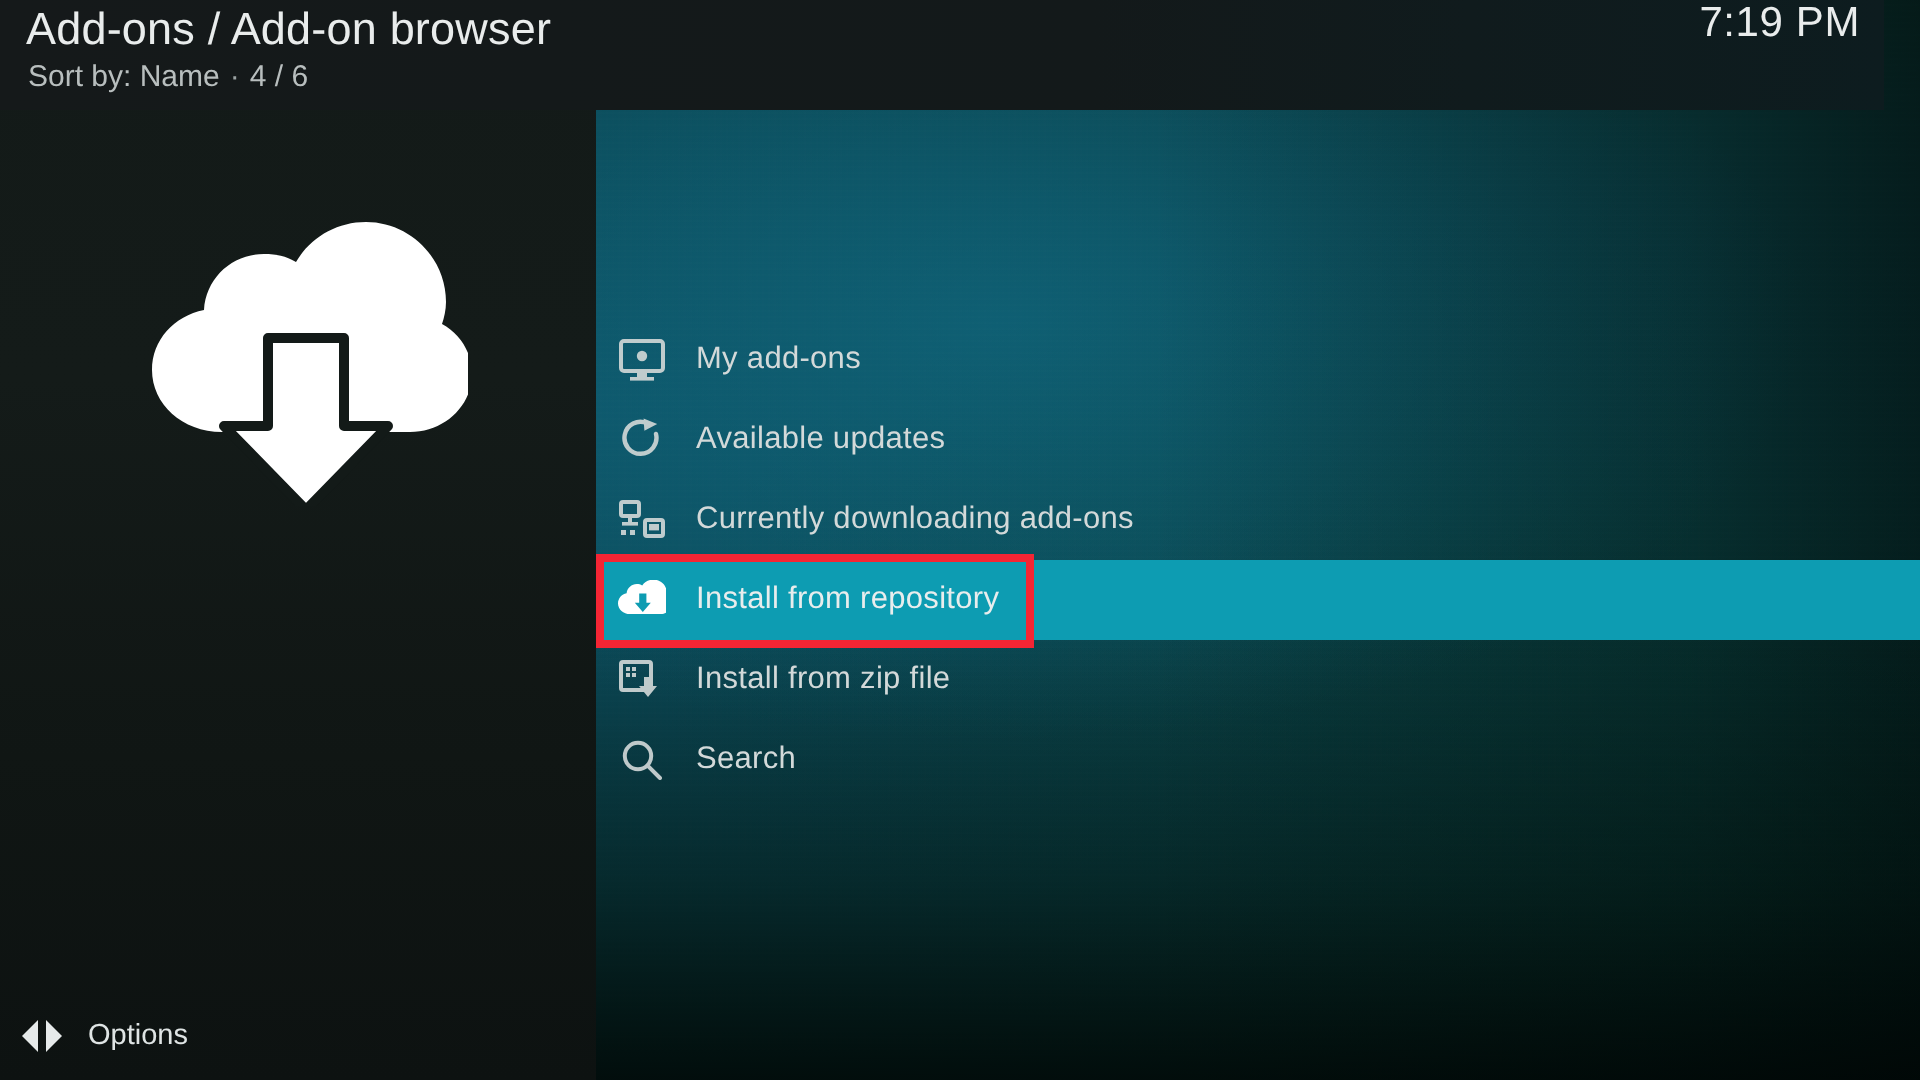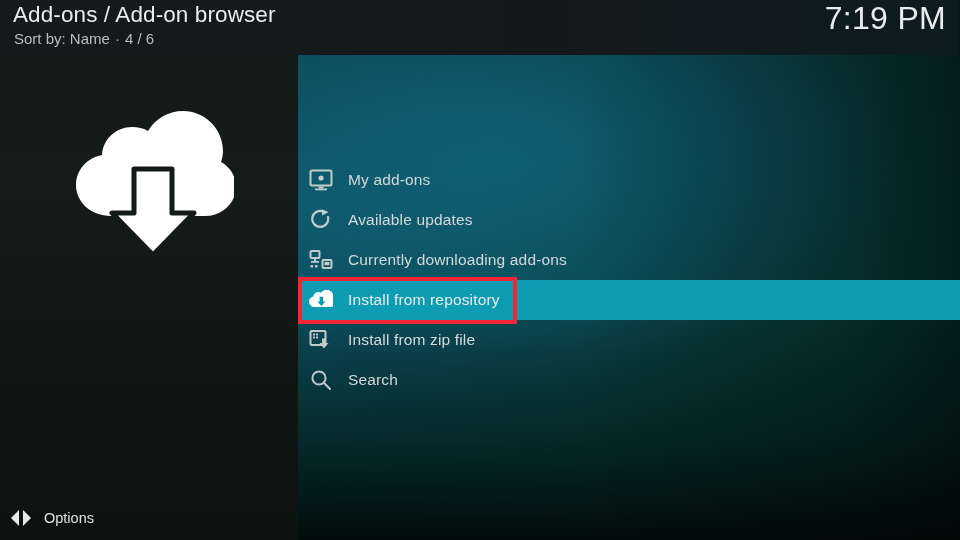--- a/index.html
+++ b/index.html
@@ -71,21 +71,20 @@
   }
 
   
   .header {
     position: absolute;
     left: 0;
     top: 0;
     width: 942px;
     height: 55px;
     background: linear-gradient(to right, #15191a 0%, #13191a 58%, #101b1d 78%, #0d1c1f 100%);
-    padding-left: 16px;
   }
   .header-title {
     position: absolute;
     left: 13px;
     top: 2px;
     font-size: 22.5px;
     color: #e9ecec;
     letter-spacing: .1px;
     font-weight: 400;
     white-space: nowrap;
@@ -99,21 +98,21 @@
     white-space: nowrap;
   }
   .header-sub .dot {
     padding: 0 5px;
     color: #9aa2a2;
   }
   .clock {
     position: absolute;
     right: 12px;
     top: 0px;
-    font-size: 32px;
+    font-size: 21px;
     color: #e9ecec;
     font-weight: 400;
     letter-spacing: .3px;
     white-space: nowrap;
   }
 
   
   .menu {
     position: absolute;
     left: 298px;

